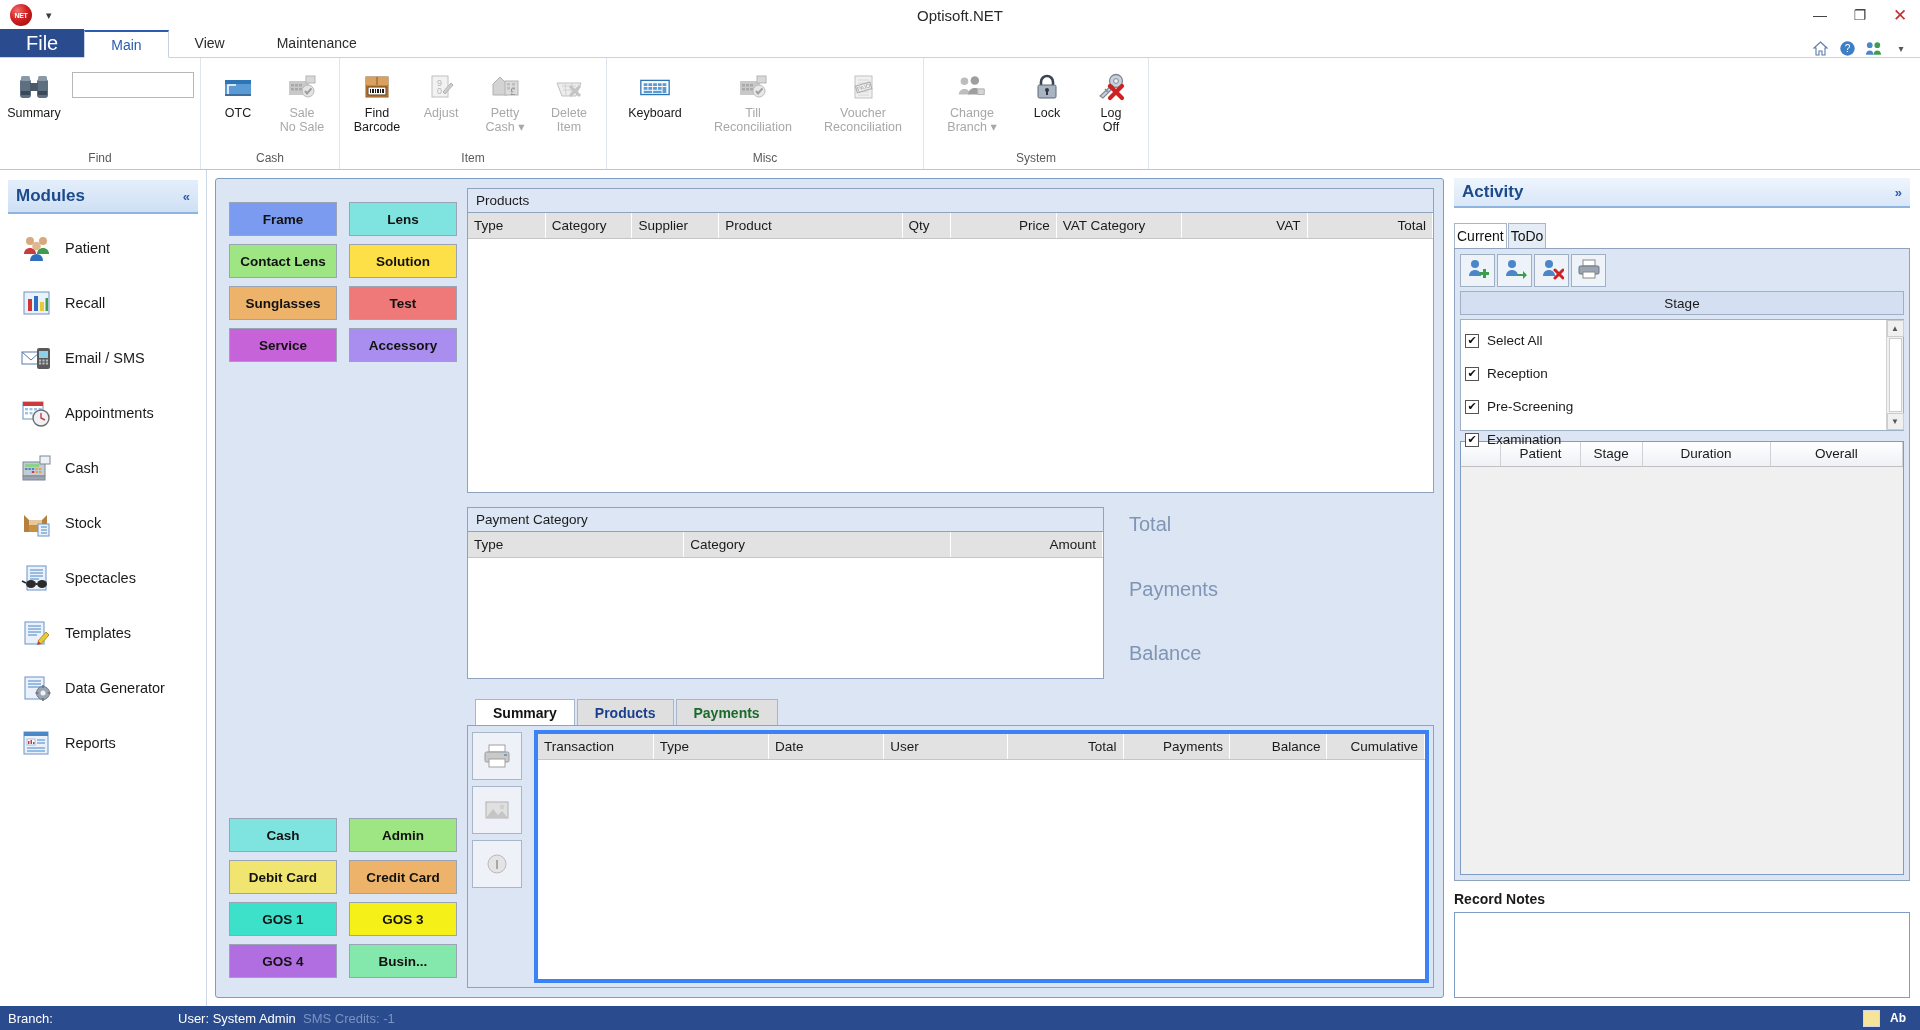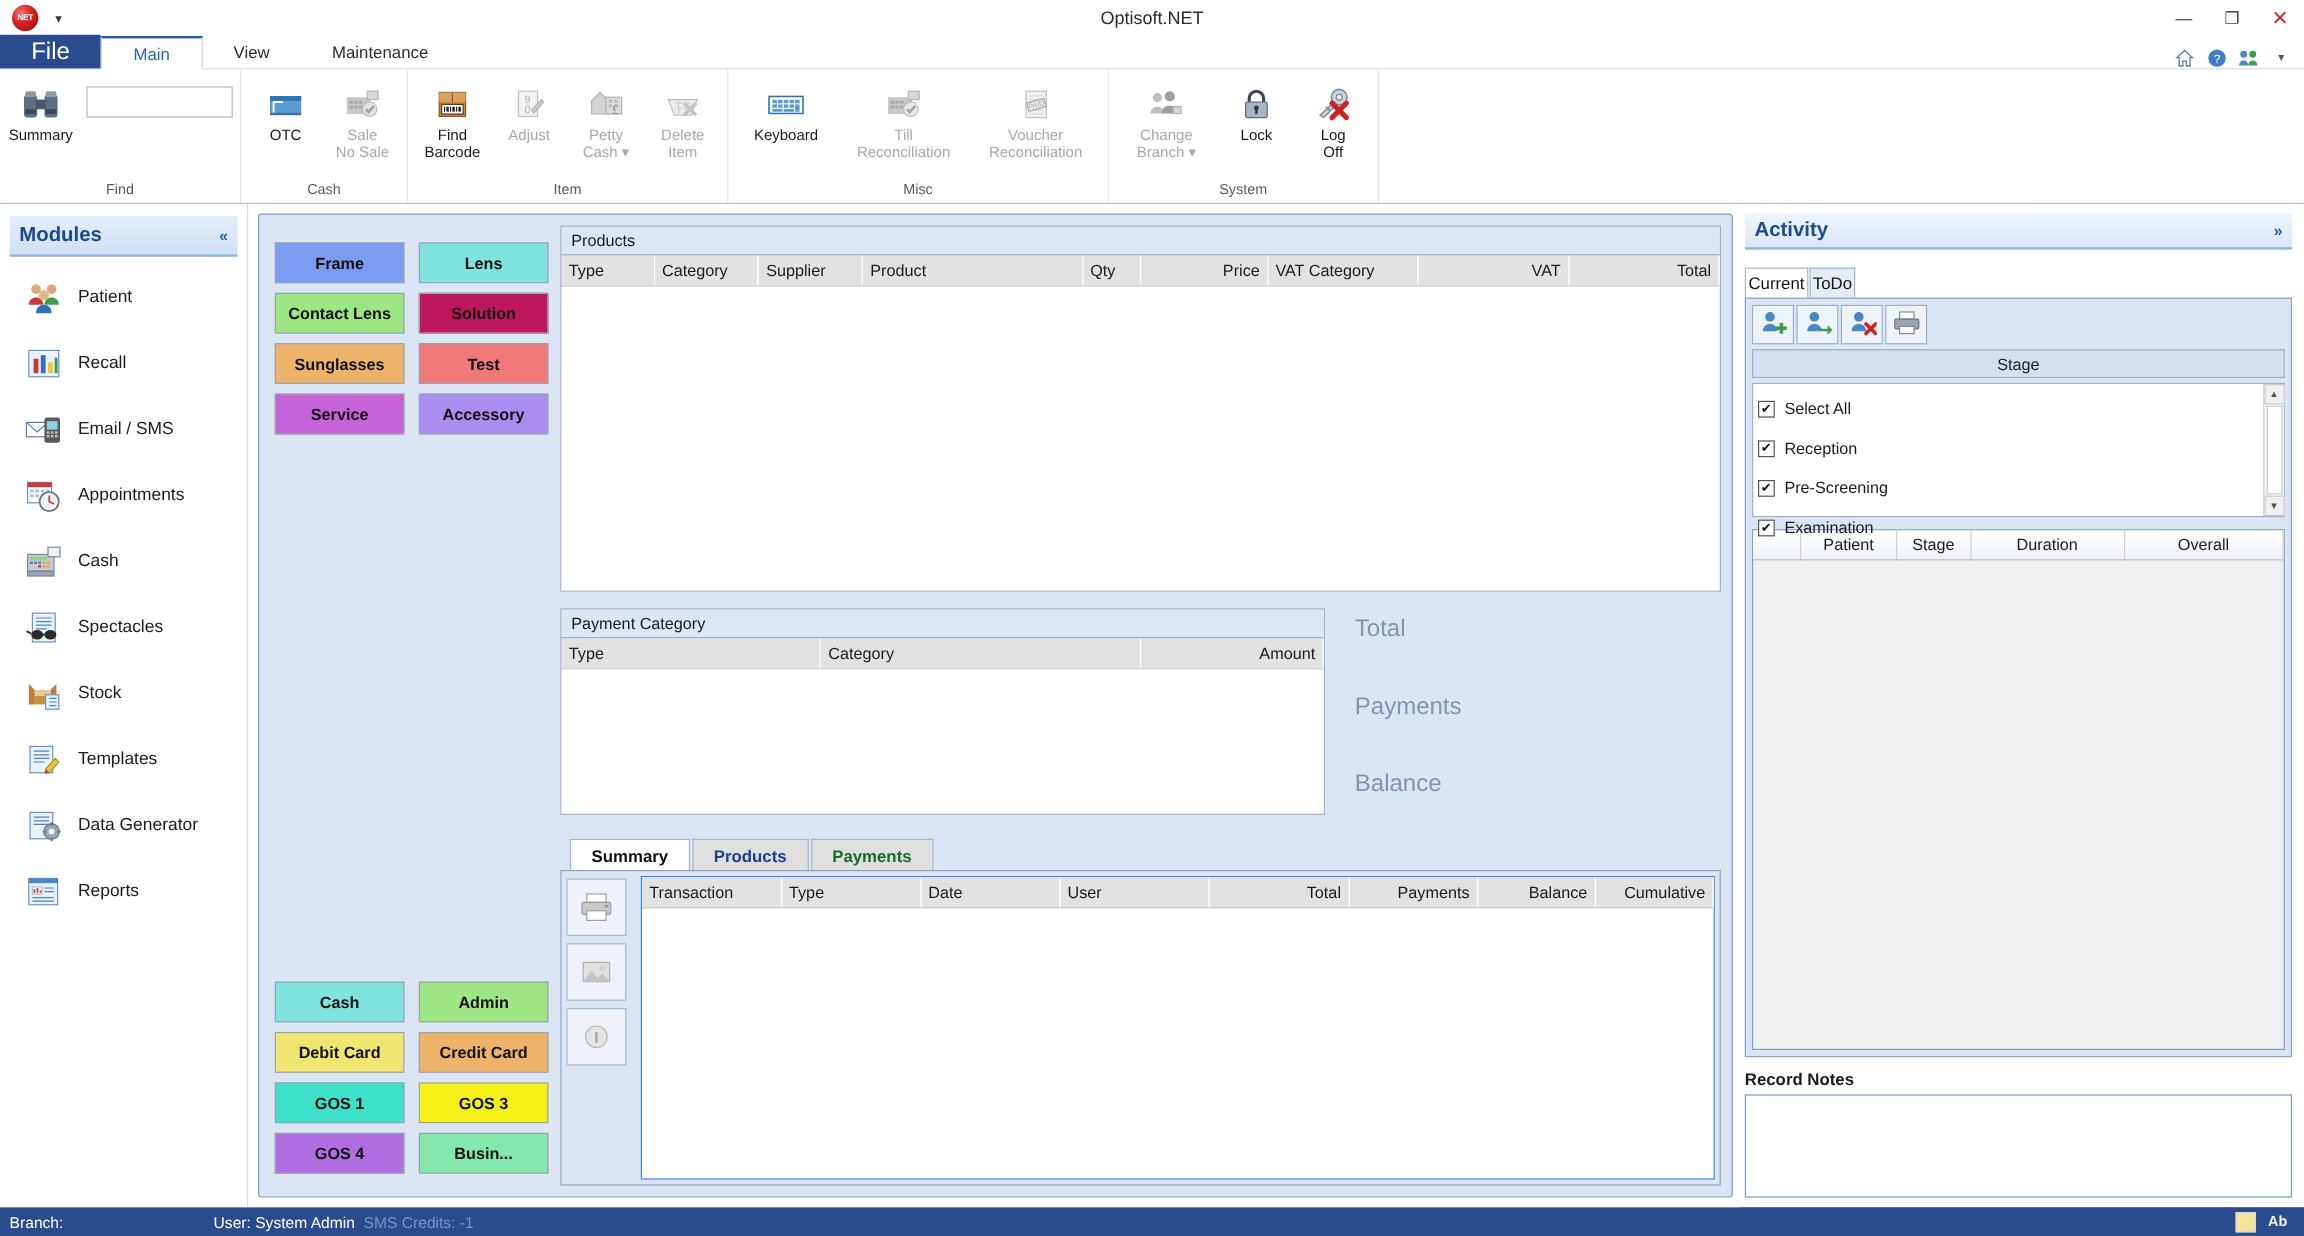--- a/index.html
+++ b/index.html
@@ -192,21 +192,21 @@
   .btab.active{ background:#ffffff; color:#111; }
   .btab.green{ color:#1a6b2a; }
   .summary-wrap{
     flex:1; display:flex; border:1px solid #8fa3bf; background:#dbe5f4; padding:4px;
   }
   .side-icons{ width:58px; display:flex; flex-direction:column; gap:6px; padding-top:2px;}
   .side-ico{
     width:50px;height:48px; border:1px solid #a9b6c8; background:#eef2f8;
     display:flex;align-items:center;justify-content:center;
   }
-  .summary-table{ flex:1; background:#fff; border:1px solid #3b82f6; margin-left:4px;}
+  .summary-table{ flex:1; background:#fff; border:4px solid #3b82f6; margin-left:4px;}
 
   
   .activity{
     width:470px; padding:8px 10px 8px 4px; display:flex; flex-direction:column;
   }
   .act-hdr{
     height:30px; background:linear-gradient(to bottom,#eef5fd,#d9e7f8);
     border-bottom:2px solid #8fb4dd; display:flex;align-items:center;padding:0 8px;
   }
   .act-hdr .t{ font-size:17px;font-weight:bold;color:#1c4a8b;}
@@ -663,52 +663,52 @@
           <rect x="10.8" y="17" width="2.4" height="2" fill="#cc3b3b"></rect>
           <rect x="2" y="22" width="22" height="4" fill="#9aa5b1" stroke="#7d8894"></rect>
         </svg>
       </div>
       <div class="ml">Cash</div>
     </div>
 
     <div class="mod-item">
       <div class="mi">
         <svg width="31" height="28" viewBox="0 0 31 28">
+          <path d="M3 6 L8 11 L8 23 L3 23 Z" fill="#b5803f"></path>
+          <path d="M26 6 L21 11 L21 23 L26 23 Z" fill="#b5803f"></path>
+          <rect x="8" y="11" width="13" height="5" fill="#e8c89a"></rect>
+          <rect x="8" y="16" width="13" height="7" fill="#c8913f"></rect>
+          <rect x="17" y="15" width="11" height="12" fill="#eaf1fa" stroke="#6b93c4"></rect>
+          <g stroke="#4a86c8">
+              <line x1="20" y1="18" x2="26" y2="18"></line>
+              <line x1="20" y1="21" x2="26" y2="21"></line>
+              <line x1="20" y1="24" x2="26" y2="24"></line>
+            </g>
+        </svg>
+      </div>
+      <div class="ml">Stock</div>
+    </div>
+
+    <div class="mod-item">
+      <div class="mi">
+        <svg width="31" height="28" viewBox="0 0 31 28">
           <rect x="6" y="2" width="19" height="24" fill="#eaf1fa" stroke="#6b93c4"></rect>
           <g stroke="#4a86c8">
               <line x1="9" y1="6" x2="22" y2="6"></line>
               <line x1="9" y1="9" x2="22" y2="9"></line>
               <line x1="9" y1="12" x2="22" y2="12"></line>
               <line x1="9" y1="15" x2="18" y2="15"></line>
             </g>
           <ellipse cx="10" cy="20" rx="5" ry="4" fill="#2b2b2b"></ellipse>
           <ellipse cx="21" cy="20" rx="5" ry="4" fill="#2b2b2b"></ellipse>
           <line x1="15" y1="20" x2="16" y2="20" stroke="#2b2b2b" stroke-width="2"></line>
           <path d="M5 19 L1 17" stroke="#2b2b2b" stroke-width="1.6"></path>
         </svg>
       </div>
       <div class="ml">Spectacles</div>
-    </div>
-
-    <div class="mod-item">
-      <div class="mi">
-        <svg width="31" height="28" viewBox="0 0 31 28">
-          <path d="M3 6 L8 11 L8 23 L3 23 Z" fill="#b5803f"></path>
-          <path d="M26 6 L21 11 L21 23 L26 23 Z" fill="#b5803f"></path>
-          <rect x="8" y="11" width="13" height="5" fill="#e8c89a"></rect>
-          <rect x="8" y="16" width="13" height="7" fill="#c8913f"></rect>
-          <rect x="17" y="15" width="11" height="12" fill="#eaf1fa" stroke="#6b93c4"></rect>
-          <g stroke="#4a86c8">
-              <line x1="20" y1="18" x2="26" y2="18"></line>
-              <line x1="20" y1="21" x2="26" y2="21"></line>
-              <line x1="20" y1="24" x2="26" y2="24"></line>
-            </g>
-        </svg>
-      </div>
-      <div class="ml">Stock</div>
     </div>
 
     <div class="mod-item">
       <div class="mi">
         <svg width="31" height="28" viewBox="0 0 31 28">
           <rect x="4" y="3" width="19" height="22" fill="#eaf1fa" stroke="#6b93c4"></rect>
           <g stroke="#4a86c8">
               <line x1="7" y1="7" x2="20" y2="7"></line>
               <line x1="7" y1="10" x2="20" y2="10"></line>
               <line x1="7" y1="13" x2="20" y2="13"></line>
@@ -767,21 +767,21 @@
   </div>
 
   <div class="center">
     <div class="center-panel">
 
       <div class="btn-col">
         <div class="btn-grid">
           <div class="catbtn" style="background:#7a9bf0">Frame</div>
           <div class="catbtn" style="background:#7fe3e0">Lens</div>
           <div class="catbtn" style="background:#9ee583">Contact Lens</div>
-          <div class="catbtn" style="background:#be185d">Solution</div>
+          <div class="catbtn" style="background:#fde047">Solution</div>
           <div class="catbtn" style="background:#edb36a">Sunglasses</div>
           <div class="catbtn" style="background:#ef7878">Test</div>
           <div class="catbtn" style="background:#c763d9">Service</div>
           <div class="catbtn" style="background:#a98ef0">Accessory</div>
         </div>
 
         <div class="paybtns">
           <div class="btn-grid">
             <div class="catbtn" style="background:#7fe3e0">Cash</div>
             <div class="catbtn" style="background:#9ee583">Admin</div>

